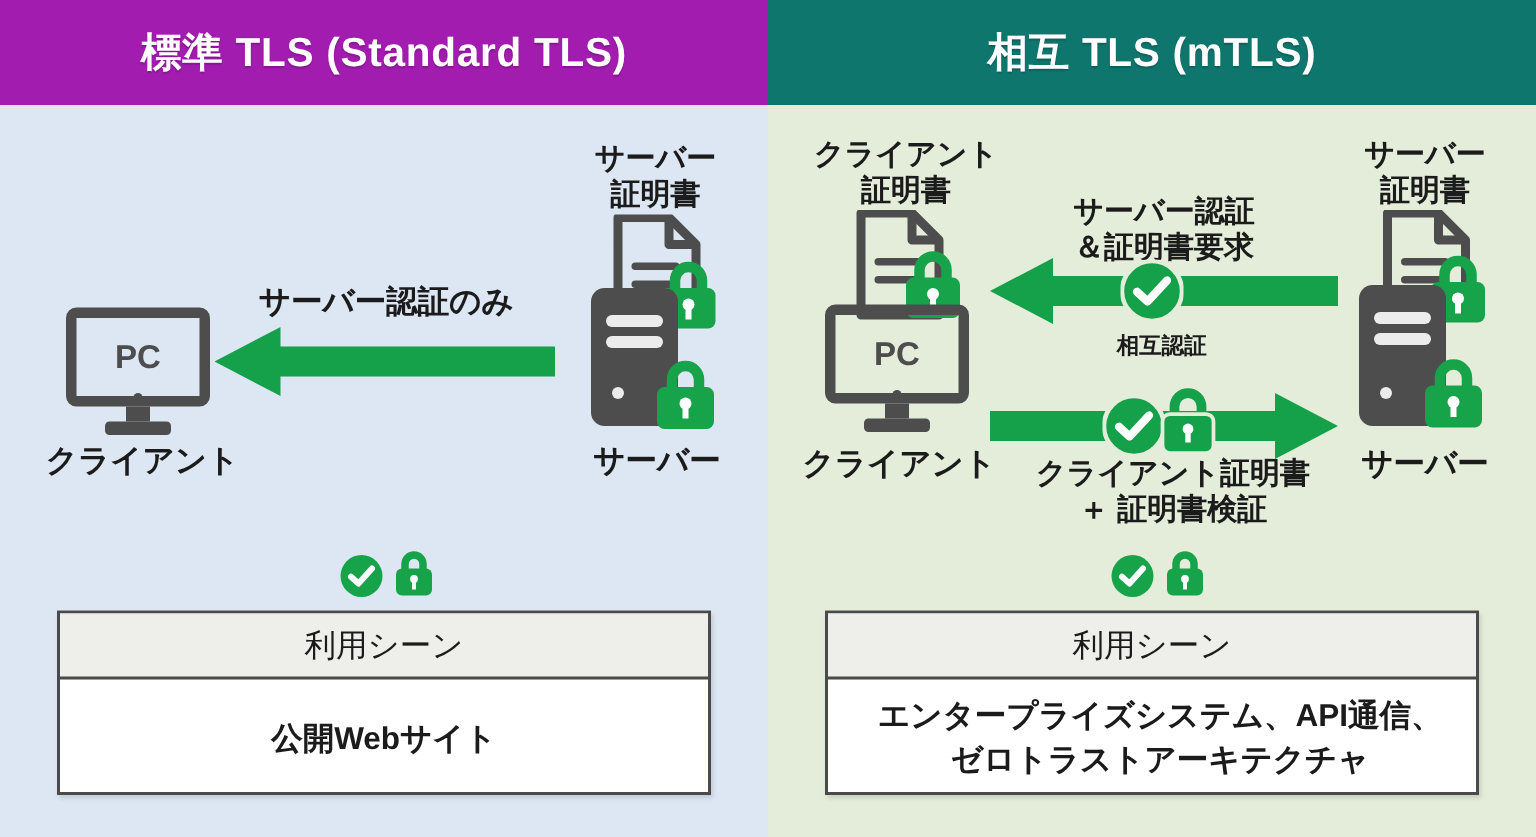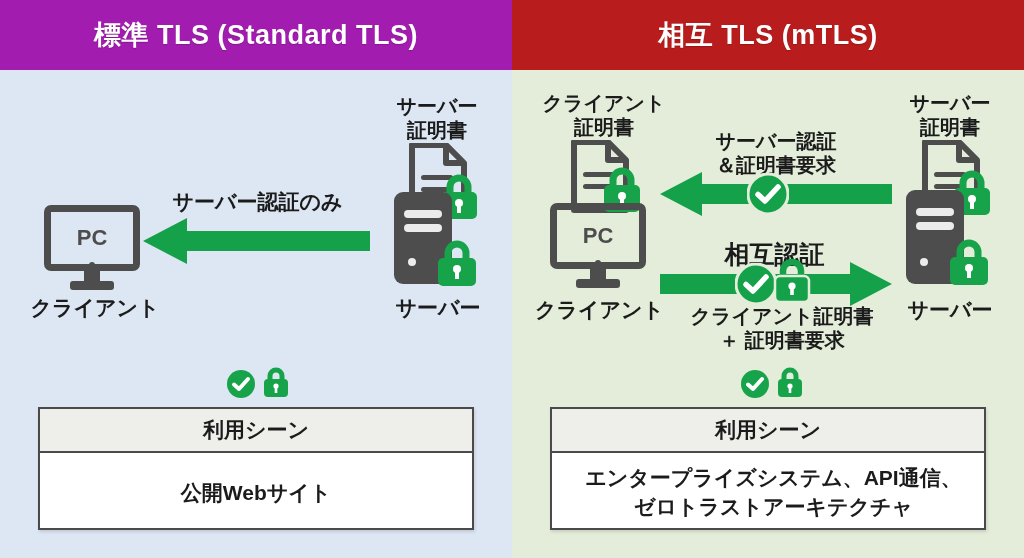--- a/index.html
+++ b/index.html
@@ -11,21 +11,21 @@
   .stage{position:relative;width:1024px;height:558px;}
 
   
   .panel{position:absolute;top:0;width:512px;height:558px;}
   .panel.left{left:0;background:#dde6f3;}
   .panel.right{left:512px;background:#e4edda;}
 
   .hdr{position:absolute;left:0;top:0;width:512px;height:70px;
        display:flex;align-items:center;justify-content:center;}
   .hdr.blue{background:#a21caf;}
-  .hdr.green{background:#b91c1c;}
+  .hdr.green{background:#0f766e;}
   .hdr-txt{color:#ffffff;font-size:27px;font-weight:bold;letter-spacing:.5px;
            white-space:nowrap;text-shadow:0 1px 1px rgba(0,0,0,.18);}
   .lbl{position:absolute;color:#1b1b1b;font-weight:bold;white-space:pre;
        text-align:center;line-height:1.18;}
 
   
   .monitor{position:absolute;}
   .mon-screen{position:absolute;left:0;top:0;border:7px solid #4d4d4d;
               border-radius:7px;background:transparent;box-sizing:border-box;
               display:flex;align-items:center;justify-content:center;}
@@ -52,21 +52,21 @@
 
   
   .arrow{position:absolute;}
   .arrow svg{display:block;}
 
   
   .tbl{position:absolute;border:2px solid #4a4a4a;box-sizing:border-box;
        background:#ffffff;box-shadow:1px 2px 3px rgba(0,0,0,.13);}
   .tbl-head{border-bottom:2px solid #4a4a4a;background:#eeeeeb;
             display:flex;align-items:center;justify-content:center;}
-  .tbl-head span{font-size:21px;font-weight:bold;color:#1b1b1b;}
+  .tbl-head span{font-size:21px;font-weight:normal;color:#1b1b1b;}
   .tbl-body{display:flex;align-items:center;justify-content:center;
             text-align:center;}
   .tbl-body span{font-size:21px;font-weight:bold;color:#1b1b1b;line-height:1.35;
                  white-space:pre-line;}
 </style>
 </head>
 <body>
 
 <div class="stage">
 
@@ -205,21 +205,21 @@
         <path d="M0 22 L42 0 L42 12 L232 12 L232 32 L42 32 L42 44 Z" fill="#15a04a"></path>
       </svg>
     </div>
     <div class="chk" style="left:235px;top:173px;width:42px;height:42px;">
       <svg width="42" height="42" viewBox="0 0 42 42">
         <circle cx="21" cy="21" r="20" fill="#15a04a" stroke="#e4edda" stroke-width="3"></circle>
         <path d="M11 21.5 L18 28 L31 14" fill="none" stroke="#ffffff" stroke-width="5.5" stroke-linecap="round" stroke-linejoin="round"></path>
       </svg>
     </div>
 
-    <div class="lbl" style="left:175px;top:240px;width:175px;font-size:25px;">相互認証</div>
+    <div class="lbl" style="left:175px;top:222px;width:175px;font-size:15px;">相互認証</div>
 
     <div class="arrow" style="left:148px;top:262px;width:232px;height:44px;">
       <svg width="232" height="44" viewBox="0 0 232 44">
         <path d="M232 22 L190 0 L190 12 L0 12 L0 32 L190 32 L190 44 Z" fill="#15a04a"></path>
       </svg>
     </div>
     <div class="chk" style="left:223px;top:263px;width:42px;height:42px;">
       <svg width="42" height="42" viewBox="0 0 42 42">
         <circle cx="21" cy="21" r="20" fill="#15a04a" stroke="#e4edda" stroke-width="3"></circle>
         <path d="M11 21.5 L18 28 L31 14" fill="none" stroke="#ffffff" stroke-width="5.5" stroke-linecap="round" stroke-linejoin="round"></path>
@@ -228,21 +228,21 @@
     <div class="lock" style="left:259px;top:257px;width:42px;height:47px;">
       <svg width="42" height="47" viewBox="0 0 42 47">
         <path d="M12 20 V14 a9 9 0 0 1 18 0 V20" fill="none" stroke="#15a04a" stroke-width="6.5"></path>
         <rect x="4" y="19" width="34" height="26" rx="5" fill="#15a04a" stroke="#e4edda" stroke-width="2.5"></rect>
         <circle cx="21" cy="29" r="3.6" fill="#ffffff"></circle>
         <rect x="19.2" y="30" width="3.6" height="8" fill="#ffffff"></rect>
       </svg>
     </div>
 
     <div class="lbl" style="left:155px;top:305px;width:230px;font-size:20px;">クライアント証明書
-＋ 証明書要求</div>
+＋ 証明書検証</div>
 
     <div class="lbl" style="left:373px;top:92px;width:130px;font-size:20px;">サーバー
 証明書</div>
 
     <div class="doc" style="left:407px;top:140px;width:62px;height:76px;">
       <svg width="62" height="76" viewBox="0 0 62 76">
         <path d="M6 2 H40 L58 20 V70 H6 Z" fill="none" stroke="#4d4d4d" stroke-width="6" stroke-linejoin="round"></path>
         <path d="M40 2 V20 H58" fill="none" stroke="#4d4d4d" stroke-width="6" stroke-linejoin="round"></path>
         <rect x="15" y="32" width="32" height="5" rx="2.5" fill="#4d4d4d"></rect>
         <rect x="15" y="44" width="32" height="5" rx="2.5" fill="#4d4d4d"></rect>

